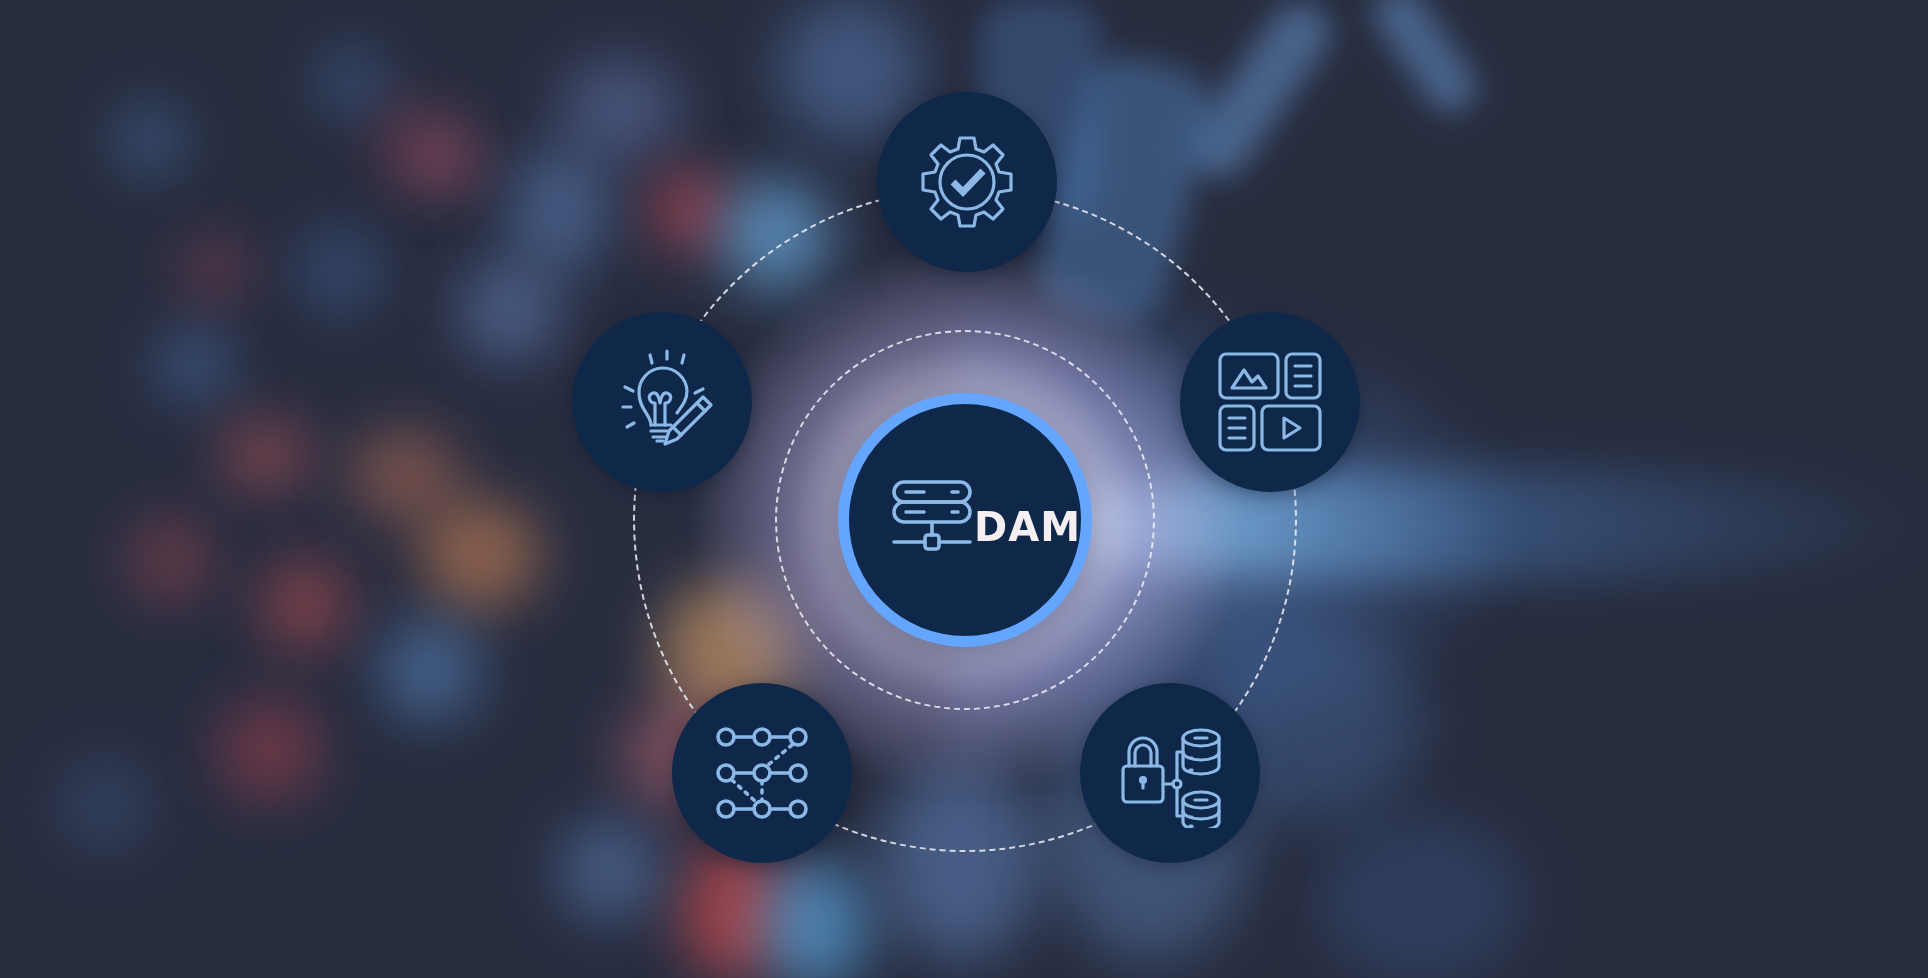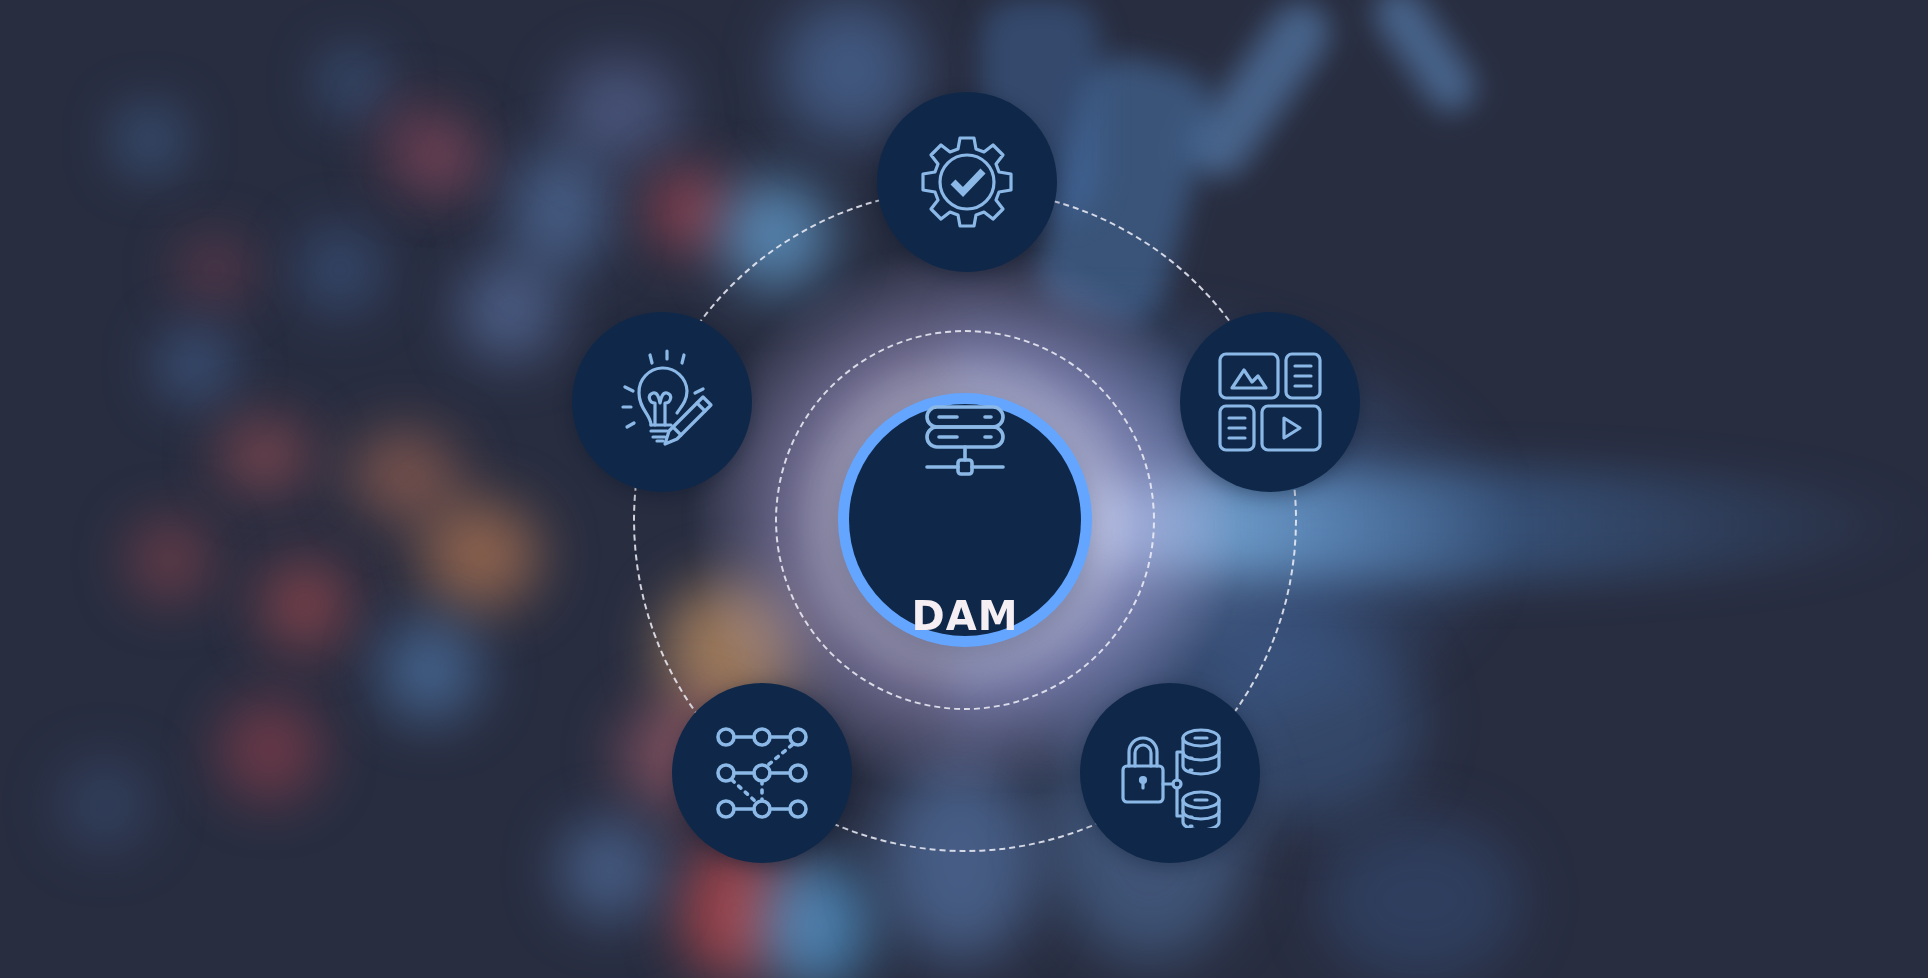--- a/index.html
+++ b/index.html
@@ -85,23 +85,23 @@
       align-items: center;
       justify-content: center;
       box-shadow: 0 8px 30px rgba(20,30,60,0.35);
       cursor: pointer;
     }
     .center-inner {
       width: 232px; height: 232px;
       border-radius: 50%;
       background: #0f2849;
       display: flex;
-      flex-direction: column;
+      flex-direction: row;
       align-items: center;
-      justify-content: space-between;
+      justify-content: flex-end;
     }
     .center-label {
       margin-top: 14px;
       color: #f5eef2;
       font-family: "DejaVu Sans", sans-serif;
       font-weight: bold;
       font-size: 40px;
       letter-spacing: 1px;
       line-height: 1;
     }

